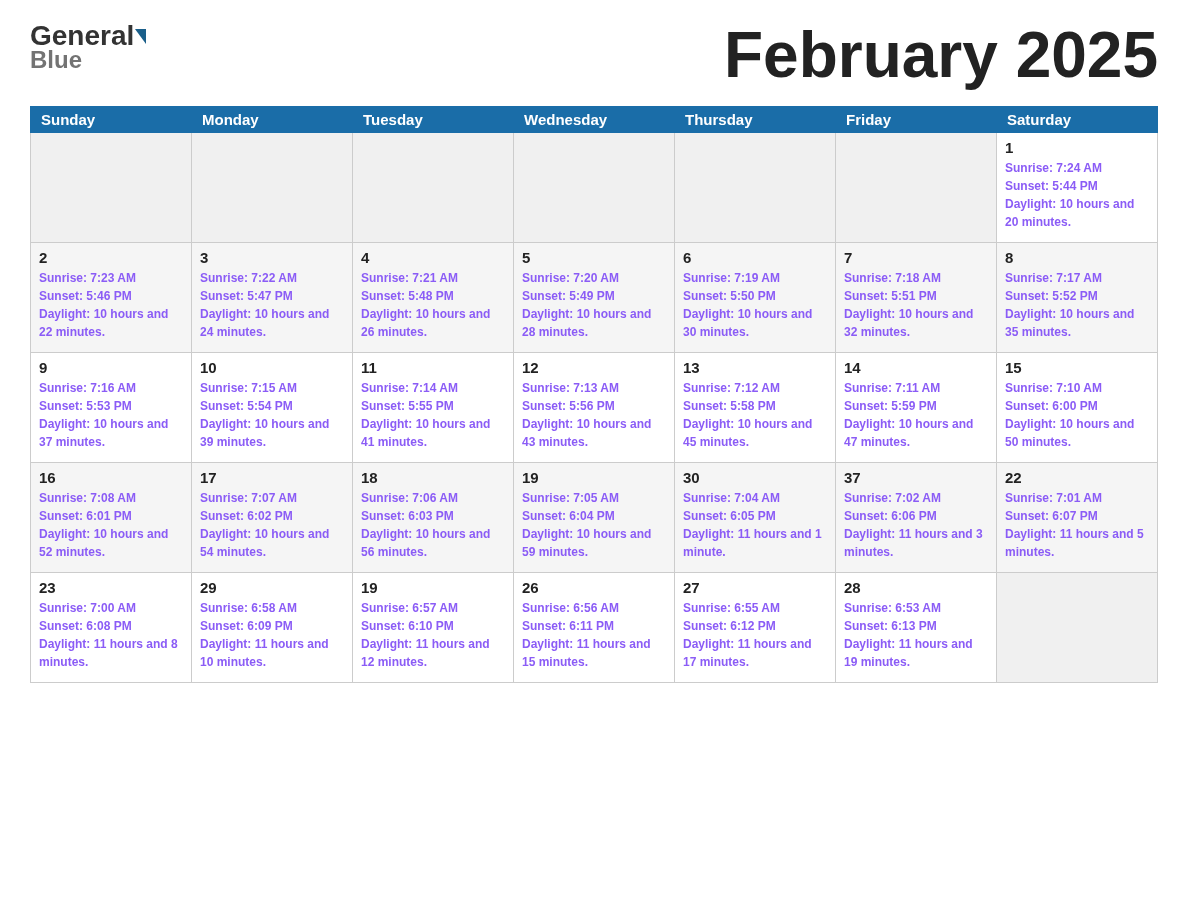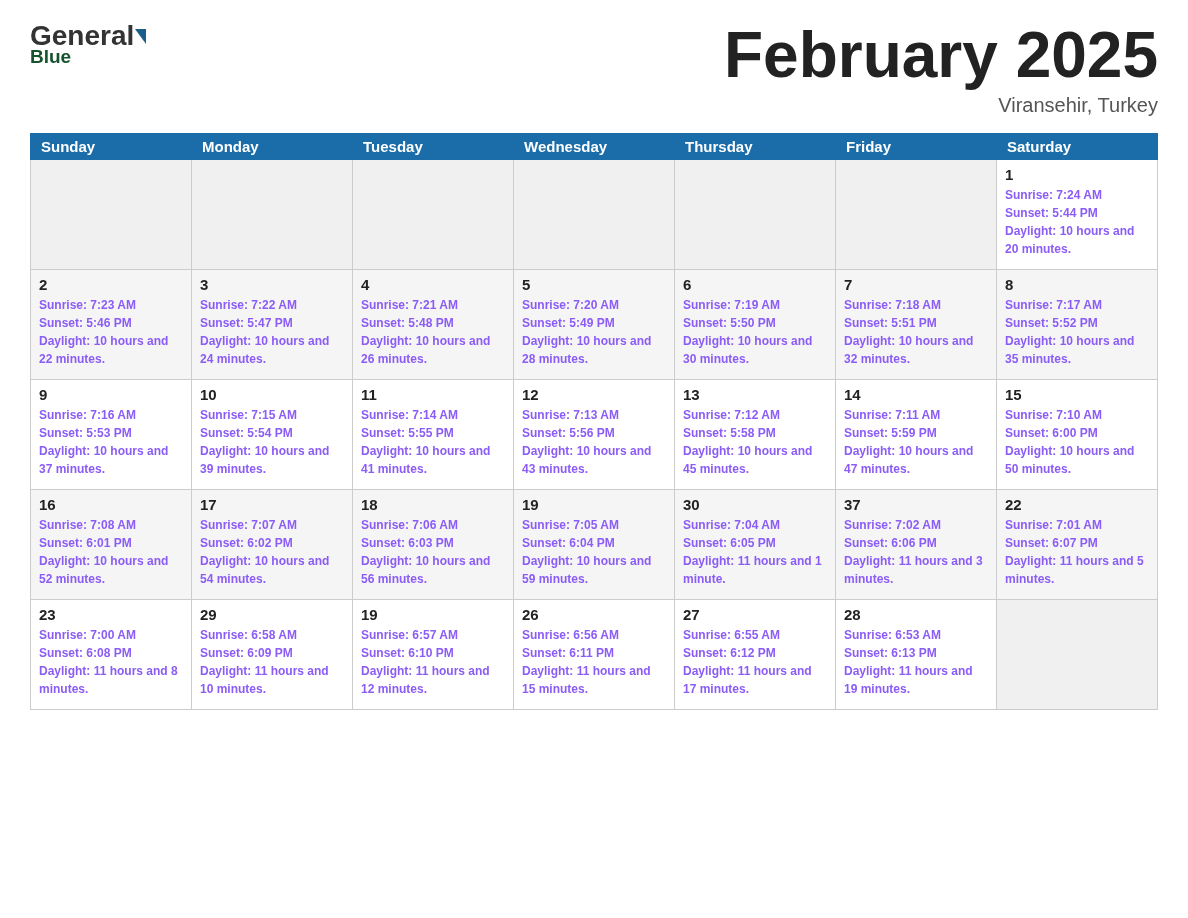--- a/index.html
+++ b/index.html
@@ -103,42 +103,41 @@
     .arrow-shape {
       display: inline-block;
       width: 0;
       height: 0;
       border-left: 11px solid transparent;
       border-top: 15px solid #1a5f8a;
       border-right: 0 solid transparent;
       margin-left: 1px;
     }
     .logo-line2 {
-      font-size: 19px;
-      font-weight: bold;
-      color: #14532d;
+      font-size: 24px;
+      font-weight: bold;
+      color: #737373;
       margin-top: -6px;
     }
   </style>
 </head>
 <body>
 
 <div class="header">
   <div class="logo">
     <div class="logo-row">
       <span class="logo-text-general">General</span>
       <span class="logo-text-arrow">
         <span class="arrow-shape"></span>
       </span>
     </div>
     <div class="logo-line2">Blue</div>
   </div>
   <div class="title-block">
     <h1>February 2025</h1>
-    <h2>Viransehir, Turkey</h2>
   </div>
 </div>
 
 <table>
   <thead>
     <tr>
       <th>Sunday</th>
       <th>Monday</th>
       <th>Tuesday</th>
       <th>Wednesday</th>

